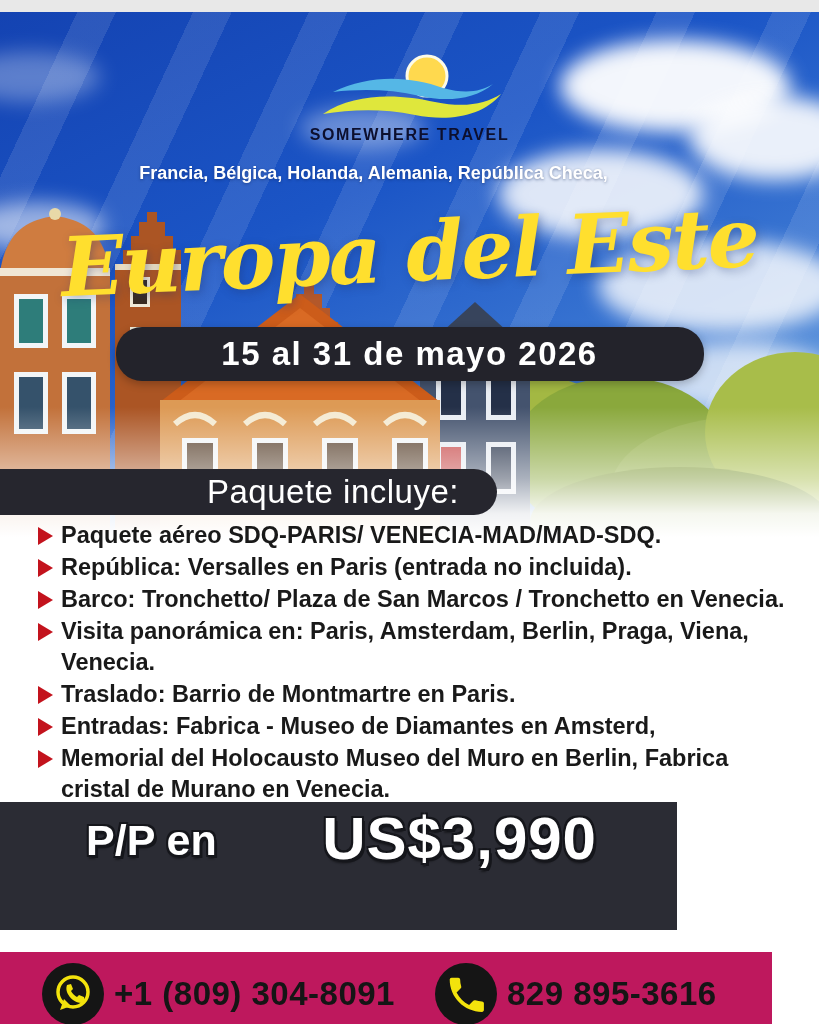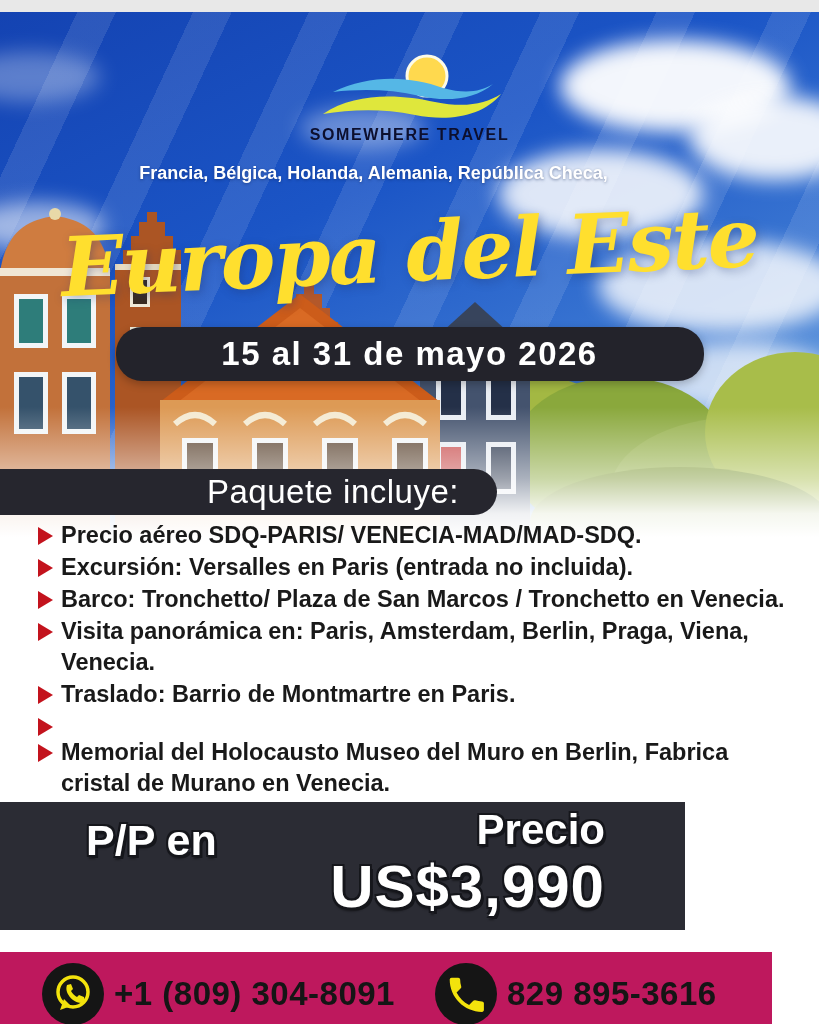--- a/index.html
+++ b/index.html
@@ -41,21 +41,21 @@
   
   .banner{position:absolute;left:0;top:457px;width:497px;height:46px;background:#26262e;
     border-radius:0 23px 23px 0;display:flex;align-items:center;justify-content:flex-end;
     padding-right:38px;box-sizing:border-box;color:#fff;font-size:33px;font-weight:normal;letter-spacing:.5px;}
   .pkg-list{position:absolute;left:38px;top:508px;width:756px;}
   .pkg-item{display:flex;align-items:flex-start;color:#191919;font-weight:bold;
     font-size:23.5px;line-height:31px;margin-bottom:1px;}
   .arrow{flex:0 0 auto;width:0;height:0;border-top:9px solid transparent;border-bottom:9px solid transparent;
     border-left:15px solid #c3131d;margin:7px 8px 0 0;}
   
-  .price-band{position:absolute;left:0;top:790px;width:677px;height:128px;background:#2b2c34;padding-left:8px;}
+  .price-band{position:absolute;left:0;top:790px;width:677px;height:128px;background:#2b2c34;}
   .outline{color:#fff;
     text-shadow:3px 3px 0 #15161b,-2px 2px 0 #15161b,2px -2px 0 #15161b,-2px -2px 0 #15161b,0 4px 2px rgba(0,0,0,.4);}
   .pp{position:absolute;left:86px;top:12px;font-weight:bold;font-size:43px;line-height:52px;}
   .price{position:absolute;right:80px;top:4px;text-align:right;}
   .plabel{font-size:42px;font-weight:bold;line-height:48px;}
   .pvalue{font-size:60px;font-weight:bold;line-height:66px;letter-spacing:1px;}
   
   .contact-band{position:absolute;left:0;top:940px;width:772px;height:84px;background:#be185d;
     display:flex;align-items:center;padding-left:42px;box-sizing:border-box;gap:40px;}
   .contact{display:flex;align-items:center;gap:10px;color:#151515;font-weight:bold;font-size:33px;letter-spacing:.5px;}
@@ -151,53 +151,53 @@
 
   <div class="title">Europa del Este</div>
   <div class="date-pill">15 al 31 de mayo 2026</div>
 
   <div class="banner">
     <span>Paquete incluye:</span>
   </div>
   <div class="pkg-list">
       <div class="pkg-item">
         <span class="arrow"></span>
-        <span>Precio aéreo SDQ-PARIS/ VENECIA-MAD/MAD-SDQ.</span>
-      </div>
-      <div class="pkg-item">
-        <span class="arrow"></span>
-        <span>Excursión: Versalles en Paris (entrada no incluida).</span>
+        <span>Paquete aéreo SDQ-PARIS/ VENECIA-MAD/MAD-SDQ.</span>
+      </div>
+      <div class="pkg-item">
+        <span class="arrow"></span>
+        <span>República: Versalles en Paris (entrada no incluida).</span>
       </div>
       <div class="pkg-item">
         <span class="arrow"></span>
         <span>Barco: Tronchetto/ Plaza de San Marcos / Tronchetto en Venecia.</span>
       </div>
       <div class="pkg-item">
         <span class="arrow"></span>
         <span>Visita panorámica en: Paris, Amsterdam, Berlin, Praga, Viena, Venecia.</span>
       </div>
       <div class="pkg-item">
         <span class="arrow"></span>
         <span>Traslado: Barrio de Montmartre en Paris.</span>
       </div>
       <div class="pkg-item">
         <span class="arrow"></span>
+        <span>Entradas: Fabrica - Museo de Diamantes en Amsterd,</span>
       </div>
       <div class="pkg-item">
         <span class="arrow"></span>
         <span>Memorial del Holocausto Museo del Muro en Berlin, Fabrica cristal de Murano en Venecia.</span>
       </div>
     </div>
 
   <div class="price-band">
     <div class="pp outline">
       <div>P/P en</div>
     </div>
     <div class="price">
-      <div class="plabel outline">Precio</div>
       <div class="pvalue outline">US$3,990</div>
     </div>
   </div>
 
   <div class="contact-band">
     <div class="contact">
       <span class="cicon">
         <svg width="62" height="62" viewBox="0 0 62 62" aria-hidden="true">
           <circle cx="31" cy="31" r="31" fill="#151515"></circle>
           <circle cx="31" cy="29" r="15" fill="none" stroke="#f3e30c" stroke-width="3.5"></circle>

